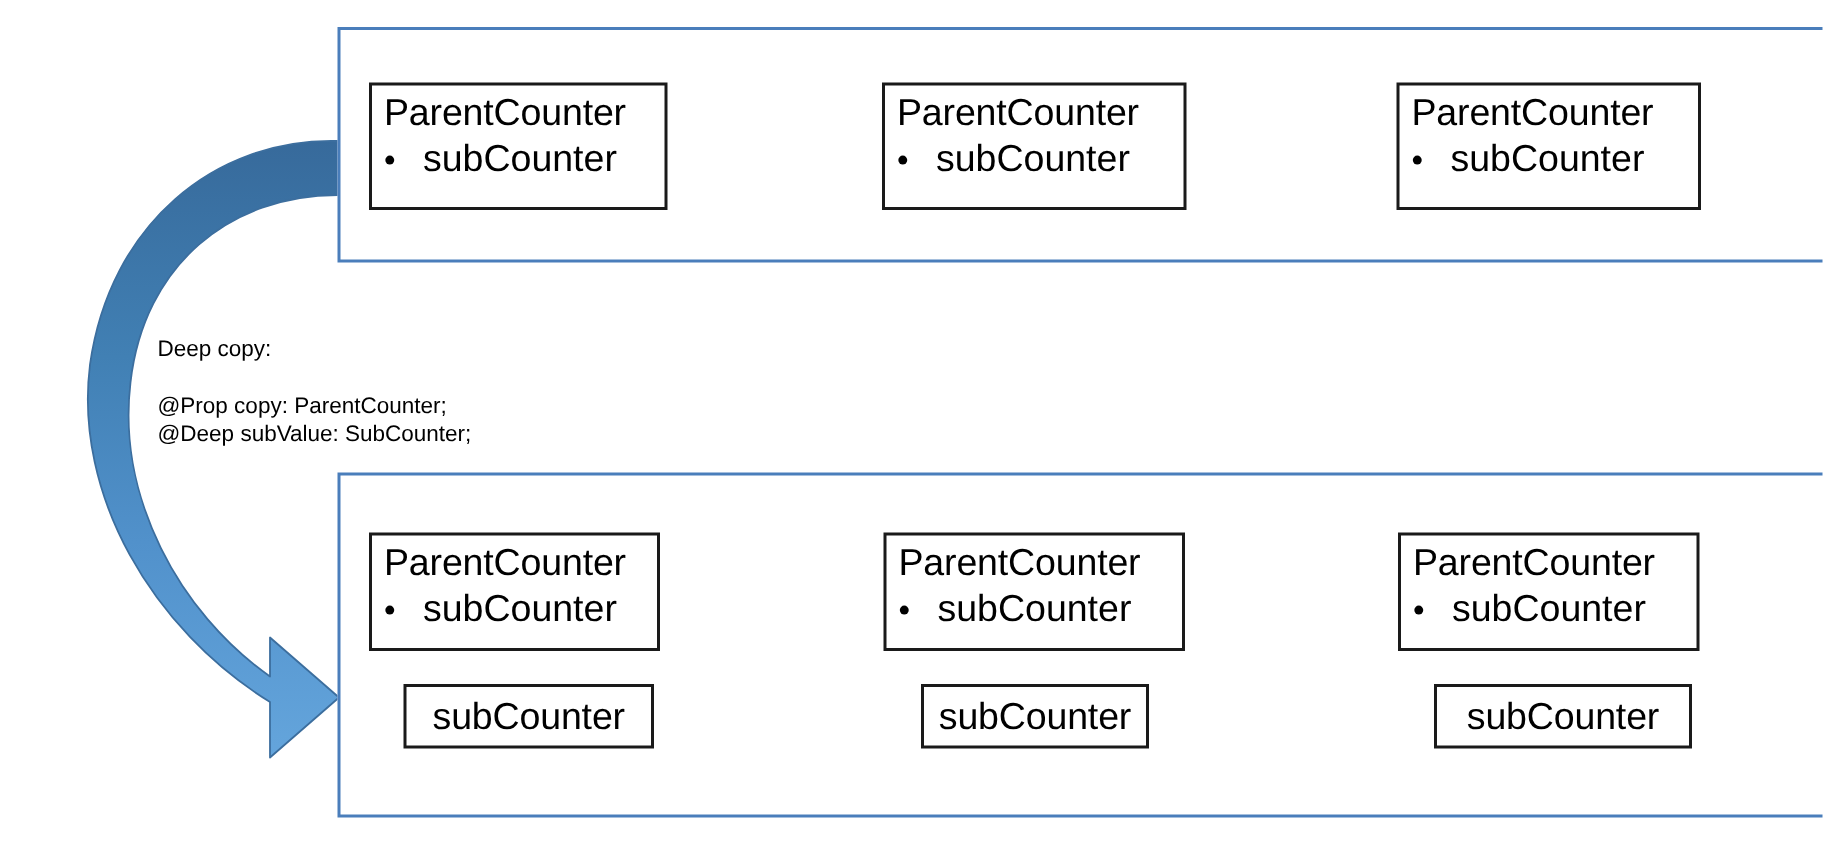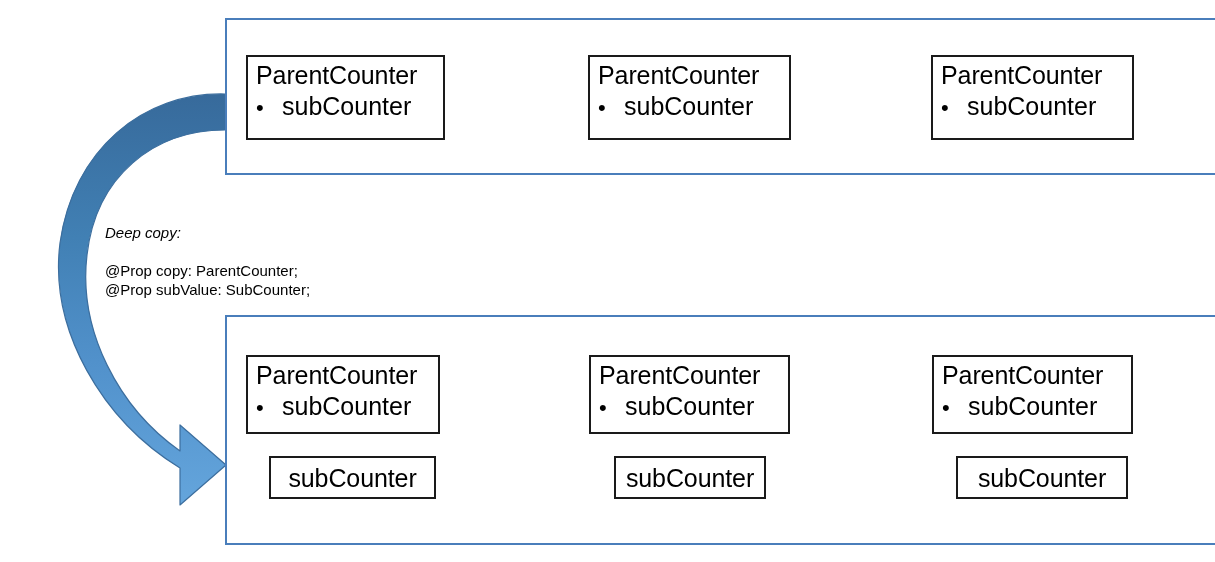--- a/index.html
+++ b/index.html
@@ -111,21 +111,20 @@
   .caption {
     position: absolute;
     left: 58px;
     top: 222px;
     width: 340px;
   }
   .caption-title {
     font-size: 15px;
     line-height: 21px;
     white-space: nowrap;
-    font-style: italic;
   }
   .caption-code {
     margin-top: 18px;
   }
   .caption-code-line {
     font-size: 15px;
     line-height: 19px;
     white-space: nowrap;
   }
 </style>
@@ -181,21 +180,21 @@
         <span class="node-sub-label">subCounter</span>
       </div>
     </div>
 
   </div>
 
   <div class="caption">
     <div class="caption-title">Deep copy:</div>
     <div class="caption-code">
       <div class="caption-code-line">@Prop copy: ParentCounter;</div>
-      <div class="caption-code-line">@Prop subValue: SubCounter;</div>
+      <div class="caption-code-line">@Deep subValue: SubCounter;</div>
     </div>
   </div>
 
   <div class="group-box" id="group-bottom">
 
     <div class="node" style="left:19px; top:38px; width:194px; height:79px;">
       <div class="node-title">ParentCounter</div>
       <div class="node-bullet-row">
         <span class="bullet-dot">•</span>
         <span class="node-sub-label">subCounter</span>

